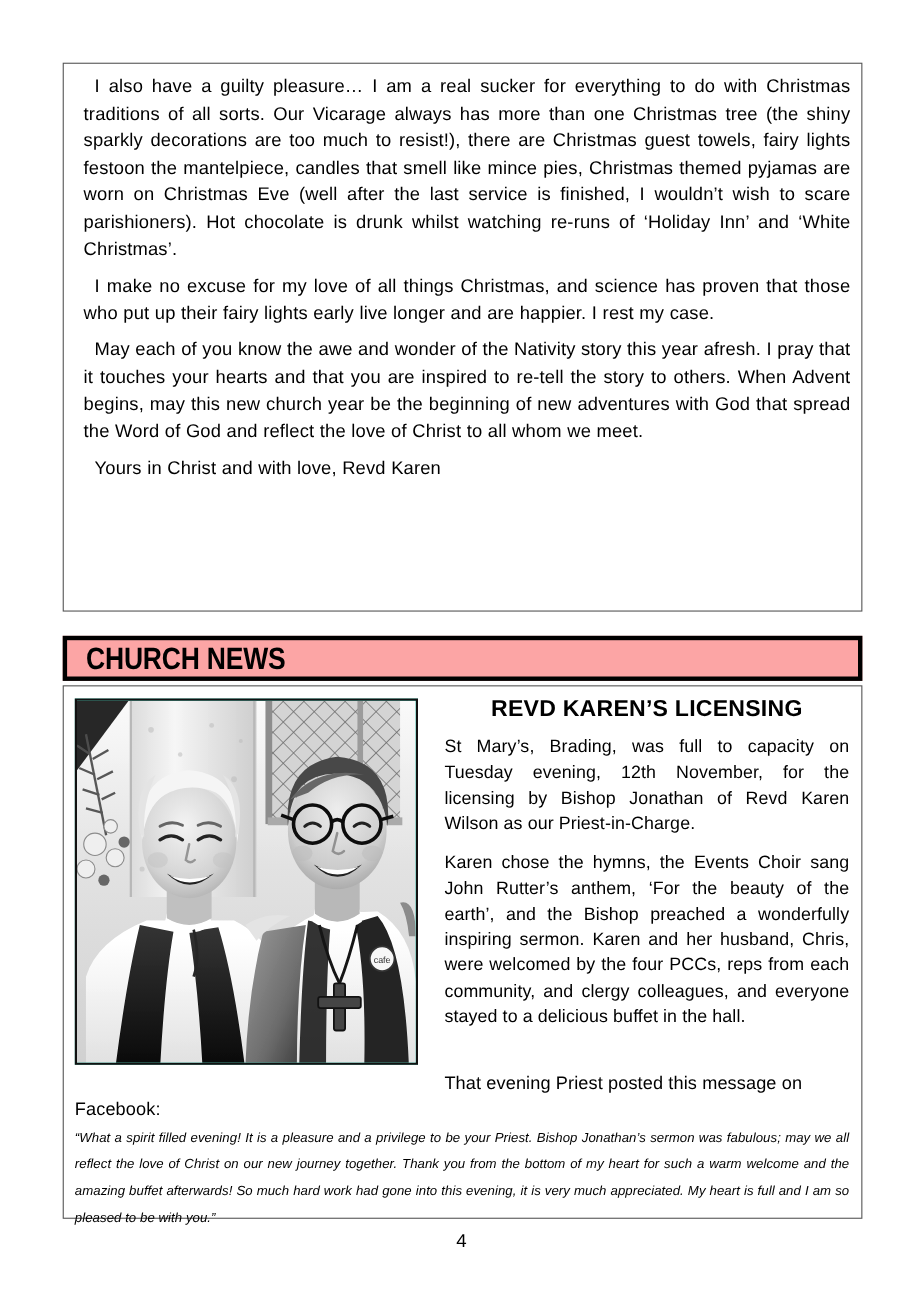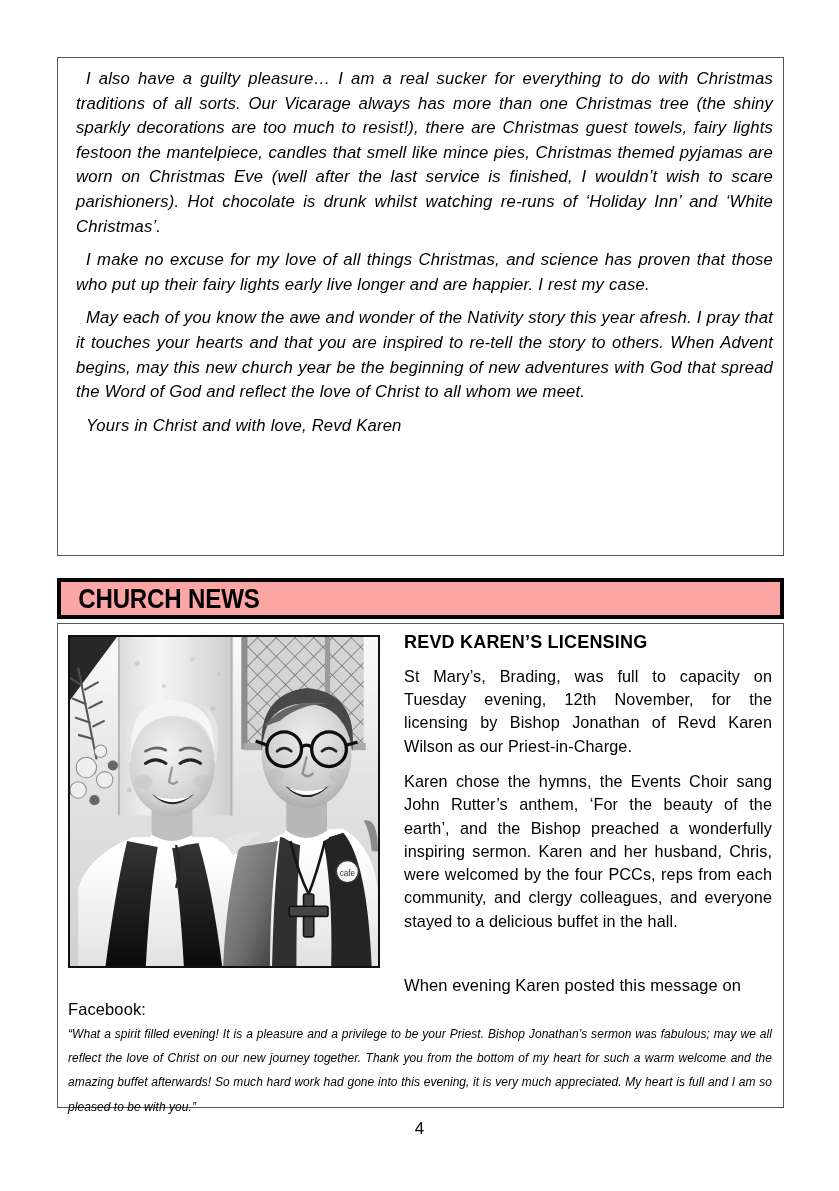--- a/index.html
+++ b/index.html
@@ -29,21 +29,20 @@
   
   .letter-box {
     position: absolute;
     left: 57px;
     top: 57px;
     width: 727px;
     height: 499px;
     border: 1px solid #555555;
     box-sizing: border-box;
     padding: 9px 10px 6px 18px;
-    font-style: italic;
   }
 
   .letter-para {
     font-size: 16.7px;
     line-height: 24.6px;
     text-align: justify;
     text-justify: inter-word;
     margin: 0 0 9px 0;
     letter-spacing: 0.15px;
     word-spacing: 0.2px;
@@ -105,23 +104,23 @@
     position: relative;
     background: #5eead4;
   }
   .photo-canvas {
     position: absolute;
     inset: 0;
     filter: grayscale(100%) contrast(108%);
   }
 
   .article-heading {
-    font-size: 18px;
+    font-size: 21px;
     font-weight: bold;
-    text-align: left;
+    text-align: center;
     letter-spacing: 0.2px;
     margin: 3px 0 9px 0;
     line-height: 1.1;
   }
   .article-para {
     font-size: 16.2px;
     line-height: 23.3px;
     text-align: justify;
     margin: 12px 0 10px 0;
     letter-spacing: 0.1px;
@@ -343,19 +342,19 @@
 
           <path d="M288 180 Q302 176 302 210 L296 210 Q294 190 288 180 Z" fill="#8b8a86"></path>
         </svg>
       </div>
 
       <h2 class="article-heading">REVD KAREN’S LICENSING</h2>
       <p class="article-para">St Mary’s, Brading, was full to capacity on Tuesday evening, 12th November, for the licensing by Bishop Jonathan of Revd Karen Wilson as our Priest-in-Charge.</p>
       <p class="article-para">Karen chose the hymns, the Events Choir sang John Rutter’s anthem, ‘For the beauty of the earth’, and the Bishop preached a wonderfully inspiring sermon. Karen and her husband, Chris, were welcomed by the four PCCs, reps from each community, and clergy colleagues, and everyone stayed to a delicious buffet in the hall.</p>
     </div>
 
-    <p class="fb-intro">When evening Karen posted this message on Facebook:</p>
+    <p class="fb-intro">That evening Priest posted this message on Facebook:</p>
     <p class="fb-quote">“What a spirit filled evening! It is a pleasure and a privilege to be your Priest. Bishop Jonathan’s sermon was fabulous; may we all reflect the love of Christ on our new journey together. Thank you from the bottom of my heart for such a warm welcome and the amazing buffet afterwards! So much hard work had gone into this evening, it is very much appreciated. My heart is full and I am so pleased to be with you.”</p>
   </div>
 
   <div class="page-number">4</div>
 
 </div>
 
 </body></html>

